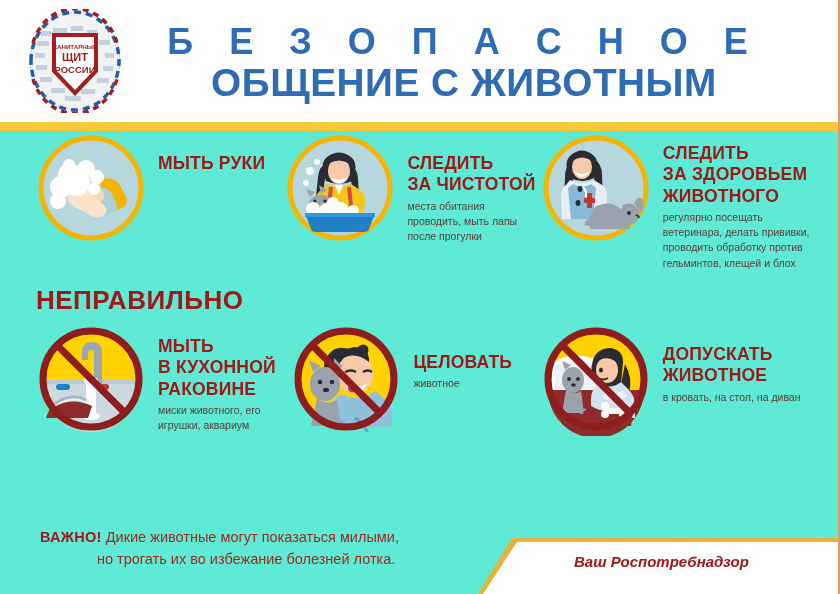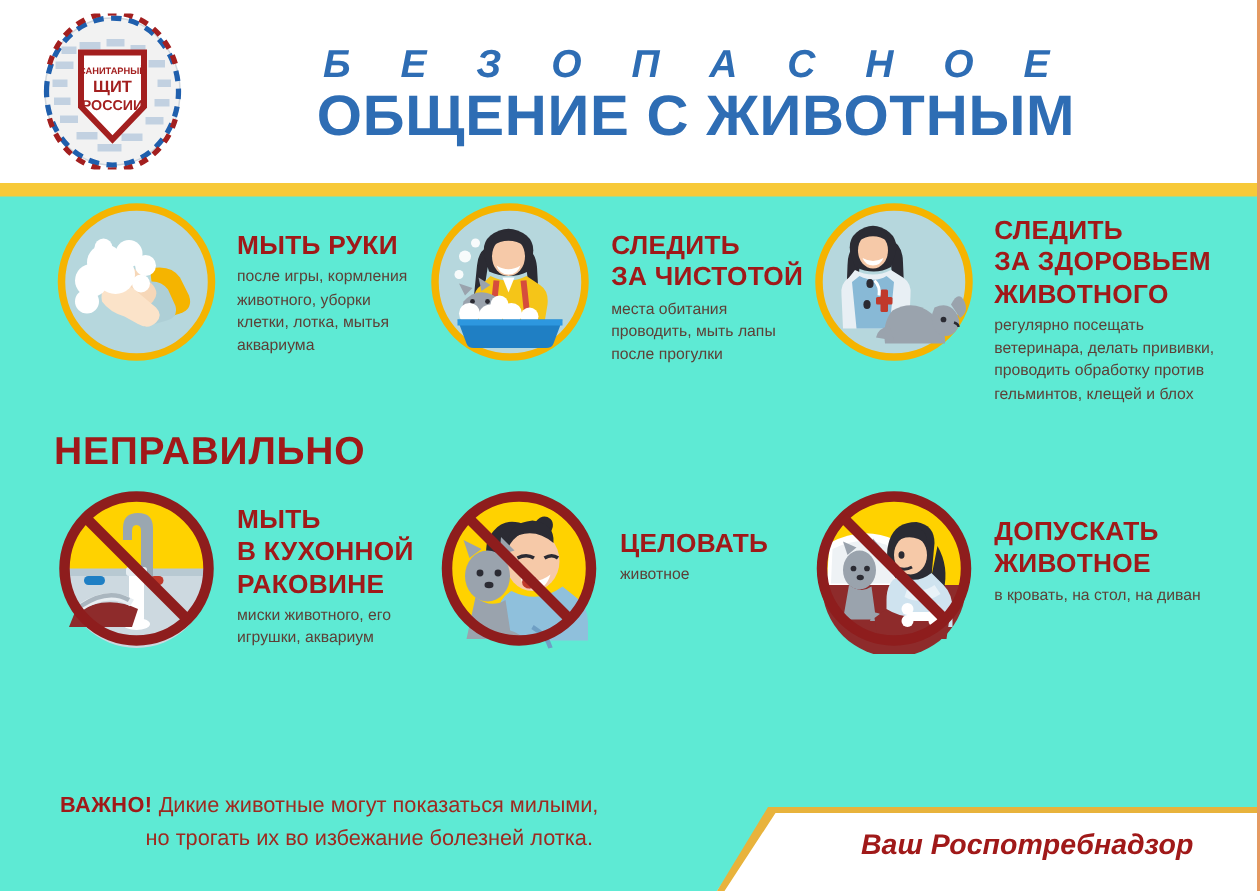--- a/index.html
+++ b/index.html
@@ -44,25 +44,24 @@
   .logo svg { display: block; }
   .title-block {
     flex: 1 1 auto;
     text-align: center;
     padding-right: 60px;
     line-height: 1;
   }
   .title-line1 {
     color: #2e6db4;
     font-weight: bold;
-    font-size: 26px;
+    font-size: 36px;
     letter-spacing: 13px;
     margin: 3px 0 4px 0;
     white-space: nowrap;
-    font-style: italic;
   }
   .title-line2 {
     color: #2e6db4;
     font-weight: bold;
     font-size: 38px;
     letter-spacing: 0.5px;
     margin: 0;
     white-space: nowrap;
     transform: scaleX(1.02);
   }
@@ -180,21 +179,21 @@
     background: #e8b33c;
     clip-path: polygon(34px 0, 360px 0, 360px 4px, 39px 4px, 5px 56px, 0 56px);
   }
   .brand-text {
     position: absolute;
     left: 96px;
     top: 15px;
     color: #a01919;
     font-style: italic;
     font-weight: bold;
-    font-size: 19px;
+    font-size: 15px;
     white-space: nowrap;
   }
 </style>
 </head>
 <body>
 
 <div class="poster">
 
   <div class="header">
 
@@ -265,21 +264,20 @@
               <circle cx="27" cy="56" r="11" fill="#ffffff"></circle>
               <circle cx="43" cy="52" r="13" fill="#ffffff"></circle>
               <circle cx="60" cy="58" r="6" fill="#ffffff"></circle>
               <circle cx="24" cy="70" r="8" fill="#ffffff"></circle>
               <circle cx="35" cy="34" r="6" fill="#ffffff"></circle>
             </g>
           </svg>
         </div>
         <div class="card-text">
           <div class="card-head">МЫТЬ РУКИ</div>
-          <div class="card-sub">после игры, кормления животного, уборки клетки, лотка, мытья аквариума</div>
         </div>
       </div>
 
       <div class="card c2">
         <div class="badge">
           <svg width="114" height="114" viewBox="0 0 114 114">
             <circle cx="57" cy="57" r="50" fill="#b6d7dd" stroke="#f5b400" stroke-width="5"></circle>
             <g fill="#ffffff" opacity="0.9">
               <circle cx="27" cy="40" r="4"></circle>
                 <circle cx="34" cy="31" r="3"></circle>

